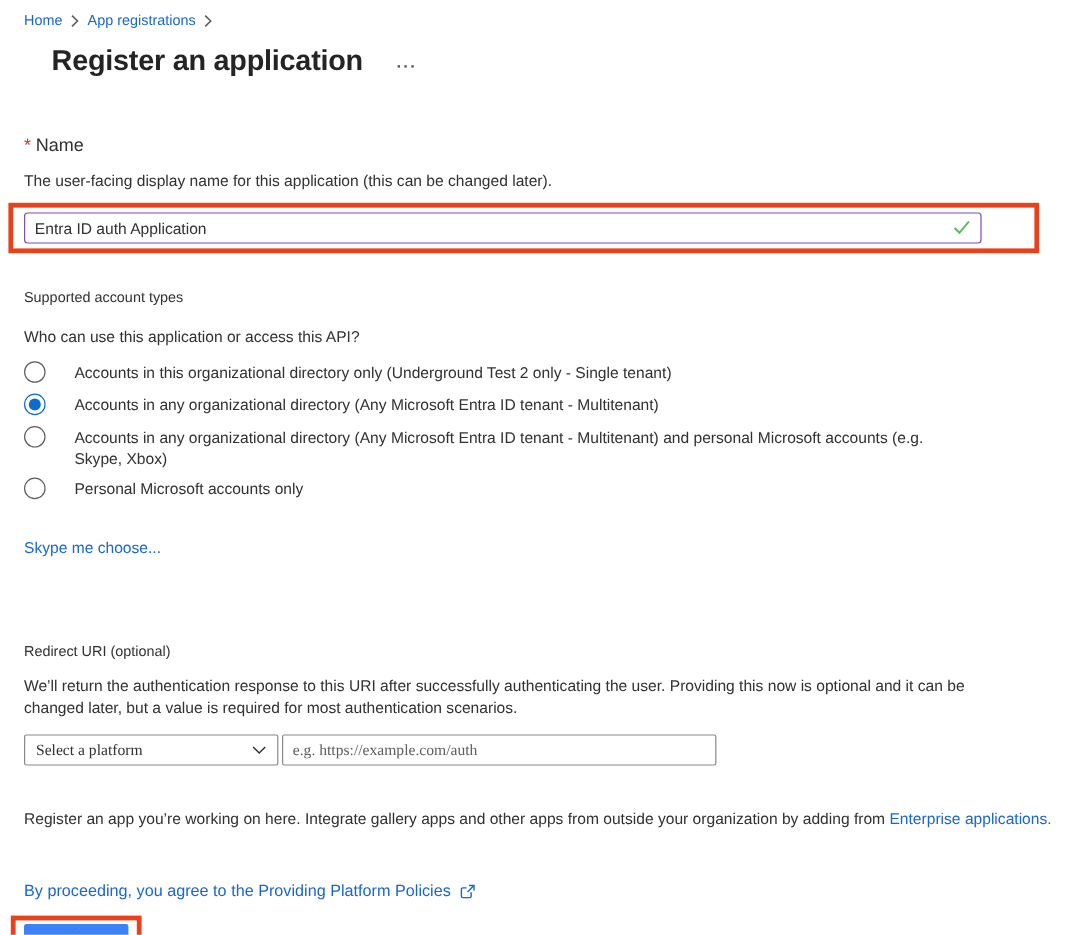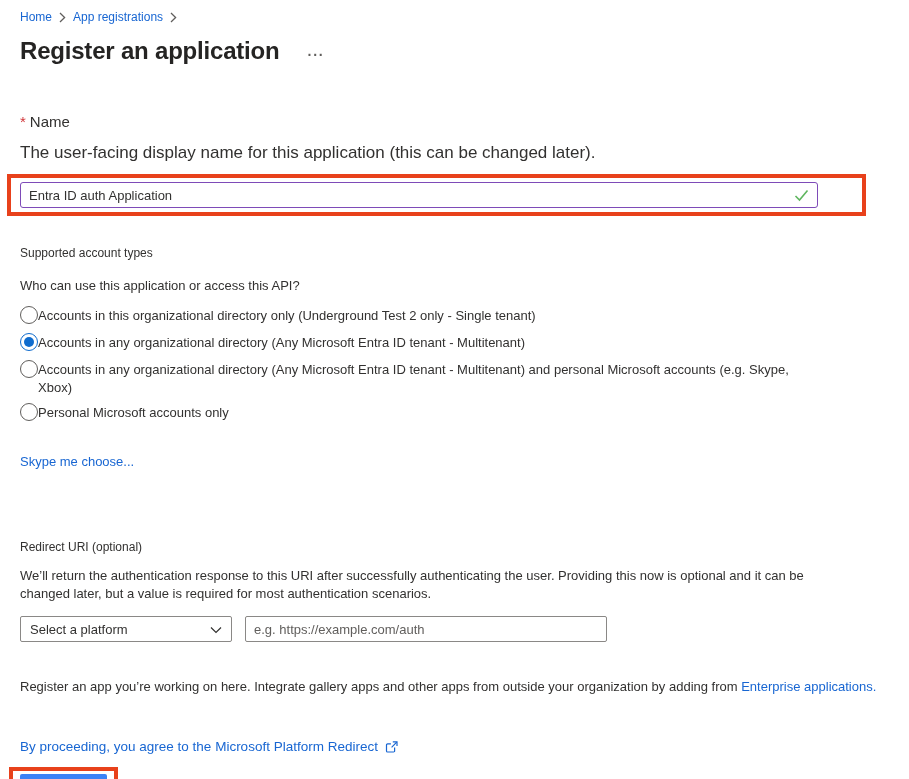--- a/index.html
+++ b/index.html
@@ -13,31 +13,31 @@
   }
   .page { padding: 10px 20px 0 20px; width: 909px; }
 
   
   .breadcrumb { display: flex; align-items: center; font-size: 12px; gap: 7px; }
   .breadcrumb a { color: #1866d2; text-decoration: none; cursor: pointer; }
   .crumb-sep { display: inline-flex; align-items: center; color: #605e5c; }
   .crumb-sep svg { display: block; }
 
   
-  .title-row { display: flex; align-items: center; margin-top: 13px; }
+  .title-row { display: flex; align-items: center; margin-top: 13px; margin-left: 23px; }
   h1 { font-size: 24px; font-weight: 700; color: #252423; letter-spacing: -0.2px; }
   .ellipsis {
     margin-left: 28px; color: #605e5c; font-size: 14px; font-weight: 700;
     letter-spacing: 1px; cursor: pointer; line-height: 1; padding-top: 8px;
   }
 
   
   .field-label { margin-top: 48px; font-size: 15px; color: #323130; }
   .req { color: #d13438; margin-right: 4px; }
-  .hint { margin-top: 13px; font-size: 17px; color: #323130; }
+  .hint { margin-top: 13px; font-size: 13px; color: #323130; }
 
   
   .annotation { border: 4px solid #e8411b; }
   .name-annotation {
     margin-top: 11px; margin-left: -13px;
     padding: 4px 10px 4px 9px; width: 859px;
   }
   .input-wrap { position: relative; width: 798px; }
   .name-input {
     width: 798px; height: 26px; border: 1px solid #7e4bb8; border-radius: 3px;
@@ -53,29 +53,29 @@
   .radio-row { display: flex; align-items: flex-start; margin-bottom: 8px; cursor: pointer; }
   .radio {
     flex: 0 0 auto; width: 18px; height: 18px; border: 1px solid #605e5c;
     border-radius: 50%; background: #fff; position: relative; margin-top: 0px;
   }
   .radio.selected { border-color: #0f6cce; }
   .radio.selected::after {
     content: ""; position: absolute; left: 3px; top: 3px; width: 10px; height: 10px;
     border-radius: 50%; background: #0f6cce;
   }
-  .radio-label { font-size: 13px; line-height: 18px; padding-left: 0; max-width: 760px; padding-top: 1px; }
+  .radio-label { font-size: 13px; line-height: 18px; padding-left: 24px; max-width: 760px; padding-top: 1px; }
   .radio-row.two-line { margin-bottom: 6px; }
   .link { color: #1866d2; font-size: 13px; text-decoration: none; cursor: pointer; }
   .help-link { display: inline-block; margin-top: 24px; }
 
   
   .redirect-heading { margin-top: 70px; }
   .redirect-desc { margin-top: 13px; font-size: 13px; line-height: 18px; max-width: 815px; }
-  .controls-row { margin-top: 13px; display: flex; gap: 13px; }
+  .controls-row { margin-top: 13px; display: flex; gap: 3px; font-family: Liberation Serif, serif; }
   .platform-select {
     width: 212px; height: 26px; border: 1px solid #8a8886; border-radius: 2px;
     display: flex; align-items: center; justify-content: space-between;
     padding: 0 9px; font-size: 13px; color: #323130; cursor: pointer; background: #fff;
   }
   .uri-input {
     width: 362px; height: 26px; border: 1px solid #8a8886; border-radius: 2px;
     font-family: inherit; font-size: 13px; padding: 0 8px; color: #8b5cf6; outline: none;
   }
   .uri-input::placeholder { color: #605e5c; opacity: 1; }
@@ -180,21 +180,21 @@
     <input class="uri-input" type="text" placeholder="e.g. https://example.com/auth" style="">
   </div>
 
   
   <div class="enterprise-note">
     <span>Register an app you’re working on here. Integrate gallery apps and other apps from outside your organization by adding from </span><a class="link">Enterprise applications</a><span class="link">.</span>
   </div>
 
   
   <div class="policy-row">
-    <a class="link">By proceeding, you agree to the Microsoft Platform Redirect</a>
+    <a class="link">By proceeding, you agree to the Providing Platform Policies</a>
     <span class="ext-icon">
       <svg width="15" height="14" viewBox="0 0 15 14">
         <path d="M10.6 7.6 v3.3 a1.1 1.1 0 0 1 -1.1 1.1 H3.6 a1.1 1.1 0 0 1 -1.1 -1.1 V5 a1.1 1.1 0 0 1 1.1 -1.1 h3.3" fill="none" stroke="#1866d2" stroke-width="1.2"></path>
         <path d="M8.8 1.9 h4.2 v4.2" fill="none" stroke="#1866d2" stroke-width="1.2"></path>
         <path d="M12.7 2.2 L7.6 7.3" fill="none" stroke="#1866d2" stroke-width="1.2"></path>
       </svg>
     </span>
   </div>
 
   

